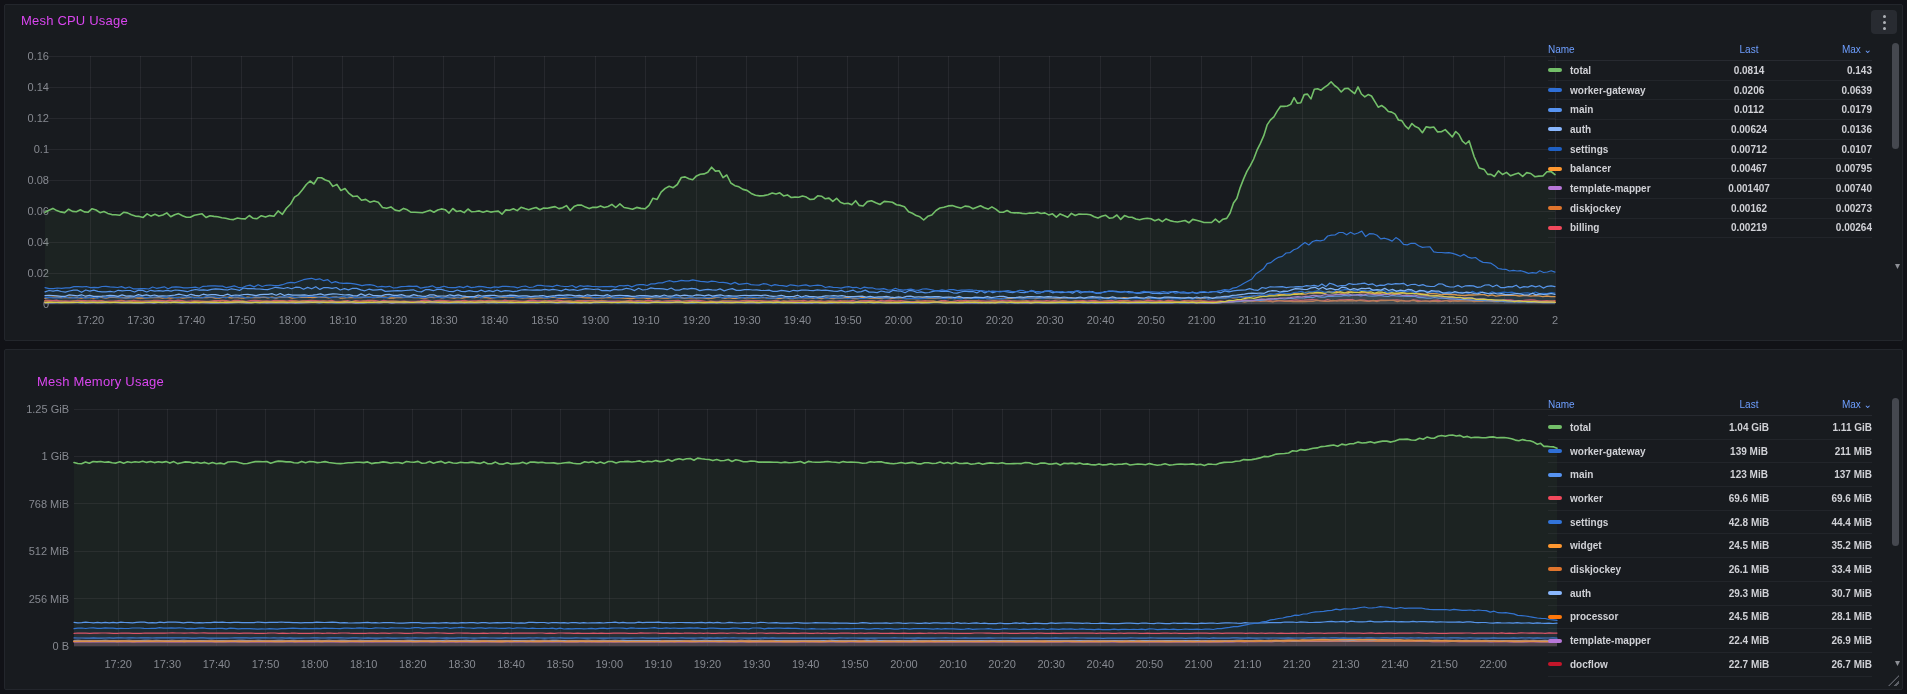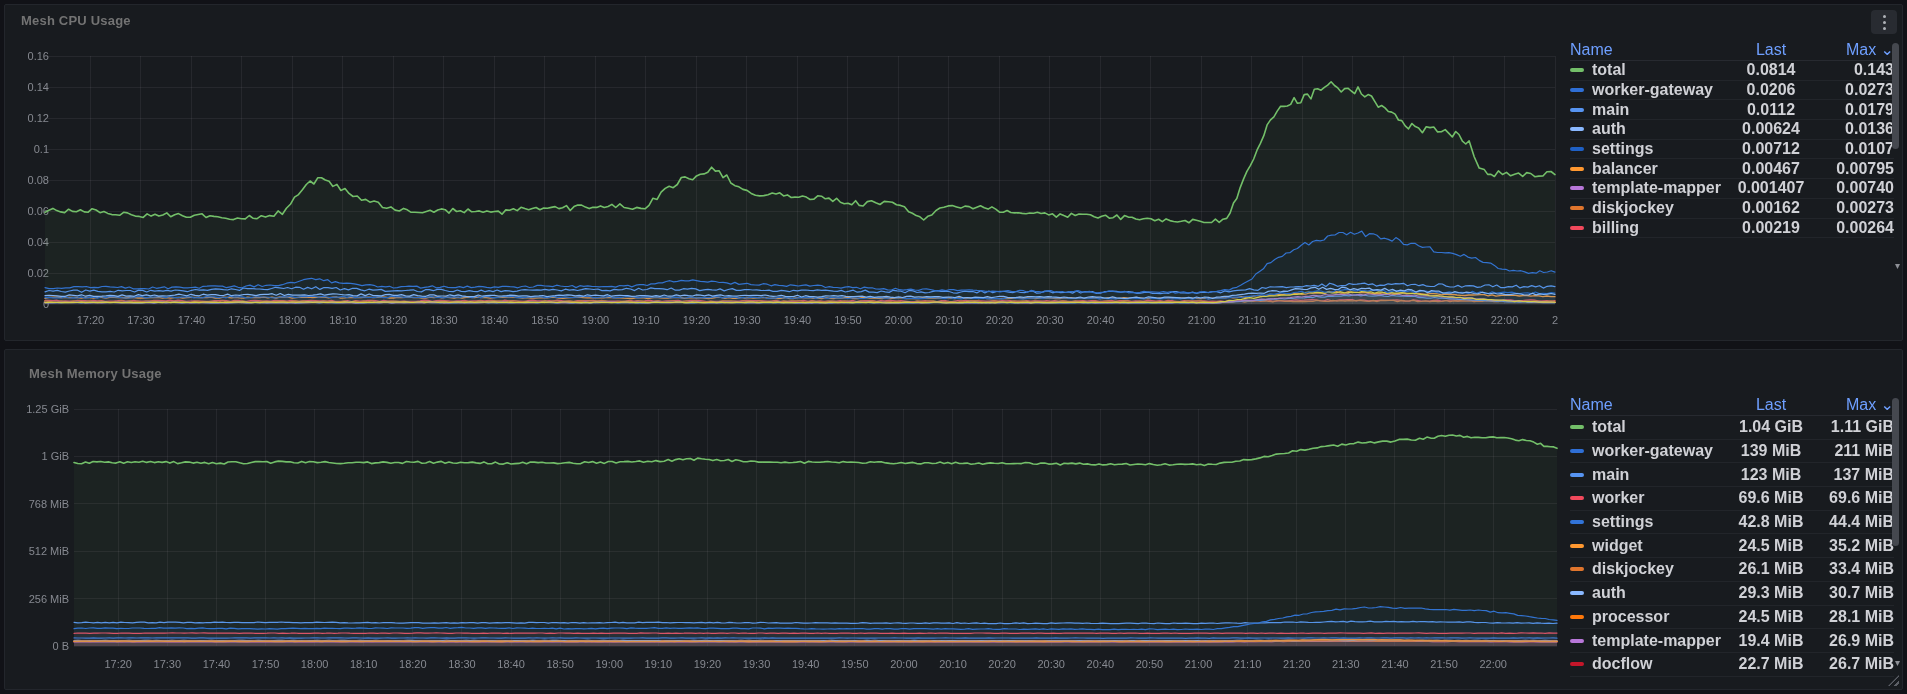--- a/index.html
+++ b/index.html
@@ -2,32 +2,32 @@
 <html><head>
 <meta charset="utf-8">
 <style>
   html,body{margin:0;padding:0;background:#111217;}
   body{width:1907px;height:694px;position:relative;overflow:hidden;
        font-family:"Liberation Sans",sans-serif;-webkit-font-smoothing:antialiased;}
   .panel{position:absolute;left:4px;width:1899px;background:#181b1f;
          border:1px solid #23262c;border-radius:2px;box-sizing:border-box;}
   #panel-cpu{top:4px;height:337px;}
   #panel-mem{top:349px;height:341px;}
-  .panel-title{position:absolute;left:16px;top:8px;font-size:13px;font-weight:700;
-               color:#737373;letter-spacing:.2px;z-index:3;}
+  .panel-title{position:absolute;left:16px;top:8px;font-size:13px;font-weight:400;
+               color:#d946ef;letter-spacing:.2px;z-index:3;}
   .kebab{position:absolute;top:5px;right:5px;width:26px;height:24px;border-radius:4px;
          background:#282b31;display:flex;flex-direction:column;align-items:center;
          justify-content:center;cursor:pointer;z-index:4;}
   .kebab .dot{width:3px;height:3px;border-radius:50%;background:#aeb1b7;margin:1.5px 0;}
   svg.chart{position:absolute;left:8px;display:block;}
   #cpu-chart{top:28px;}
   #mem-chart{top:20px;}
   .gridline{stroke:rgba(204,204,220,0.08);stroke-width:1;shape-rendering:crispEdges;}
   .xlab,.ylab{fill:#868990;font-size:11px;font-family:"Liberation Sans",sans-serif;}
-  .legend{position:absolute;right:8px;width:324px;font-size:16px;color:#d0d1d6;z-index:2;}
+  .legend{position:absolute;right:30px;width:324px;font-size:10px;color:#d0d1d6;z-index:2;}
   #panel-cpu .legend{top:34px;}
   #panel-mem .legend{top:44px;}
   .lg-head{display:flex;align-items:center;height:21px;color:#6e9fff;font-weight:500;
            border-bottom:1px solid rgba(204,204,220,0.09);}
   .lg-row{display:flex;align-items:center;border-bottom:1px solid rgba(204,204,220,0.06);
           cursor:pointer;font-weight:bold;}
   #panel-cpu .lg-row{height:18.7px;}
   #panel-mem .lg-row{height:22.7px;}
   .dash{width:14px;height:4px;border-radius:2px;margin-right:8px;flex:none;}
   .lg-name{flex:1;white-space:nowrap;overflow:hidden;}
@@ -165,21 +165,21 @@
       <div class="lg-row">
         <span class="dash" style="background: rgb(115, 191, 105);"></span>
         <span class="lg-name">total</span>
         <span class="lg-last">0.0814</span>
         <span class="lg-max">0.143</span>
       </div>
       <div class="lg-row">
         <span class="dash" style="background: rgb(47, 111, 214);"></span>
         <span class="lg-name">worker-gateway</span>
         <span class="lg-last">0.0206</span>
-        <span class="lg-max">0.0273</span>
+        <span class="lg-max">0.0639</span>
       </div>
       <div class="lg-row">
         <span class="dash" style="background: rgb(87, 148, 242);"></span>
         <span class="lg-name">main</span>
         <span class="lg-last">0.0112</span>
         <span class="lg-max">0.0179</span>
       </div>
       <div class="lg-row">
         <span class="dash" style="background: rgb(138, 184, 255);"></span>
         <span class="lg-name">auth</span>
@@ -215,21 +215,21 @@
         <span class="lg-name">billing</span>
         <span class="lg-last">0.00219</span>
         <span class="lg-max">0.00264</span>
       </div>
     </div>
   <div class="scrollbar"></div>
   <div class="scroll-caret">▾</div>
 </section>
 
 <section class="panel" id="panel-mem">
-  <h2 class="panel-title" style="margin:8px;">Mesh Memory Usage</h2>
+  <h2 class="panel-title" style="margin:16px;">Mesh Memory Usage</h2>
   <svg class="chart" id="mem-chart" width="1552" height="310">
       <line x1="61" y1="39" x2="1544" y2="39" class="gridline"></line>
       <text x="56" y="43" class="ylab" text-anchor="end">1.25 GiB</text>
       <line x1="61" y1="86.4" x2="1544" y2="86.4" class="gridline"></line>
       <text x="56" y="90.4" class="ylab" text-anchor="end">1 GiB</text>
       <line x1="61" y1="133.8" x2="1544" y2="133.8" class="gridline"></line>
       <text x="56" y="137.8" class="ylab" text-anchor="end">768 MiB</text>
       <line x1="61" y1="181.2" x2="1544" y2="181.2" class="gridline"></line>
       <text x="56" y="185.2" class="ylab" text-anchor="end">512 MiB</text>
       <line x1="61" y1="228.6" x2="1544" y2="228.6" class="gridline"></line>
@@ -373,21 +373,21 @@
       </div>
       <div class="lg-row">
         <span class="dash" style="background: rgb(255, 120, 10);"></span>
         <span class="lg-name">processor</span>
         <span class="lg-last">24.5 MiB</span>
         <span class="lg-max">28.1 MiB</span>
       </div>
       <div class="lg-row">
         <span class="dash" style="background: rgb(184, 119, 217);"></span>
         <span class="lg-name">template-mapper</span>
-        <span class="lg-last">19.4 MiB</span>
+        <span class="lg-last">22.4 MiB</span>
         <span class="lg-max">26.9 MiB</span>
       </div>
       <div class="lg-row">
         <span class="dash" style="background: rgb(196, 22, 42);"></span>
         <span class="lg-name">docflow</span>
         <span class="lg-last">22.7 MiB</span>
         <span class="lg-max">26.7 MiB</span>
       </div>
     </div>
   <div class="scrollbar"></div>

